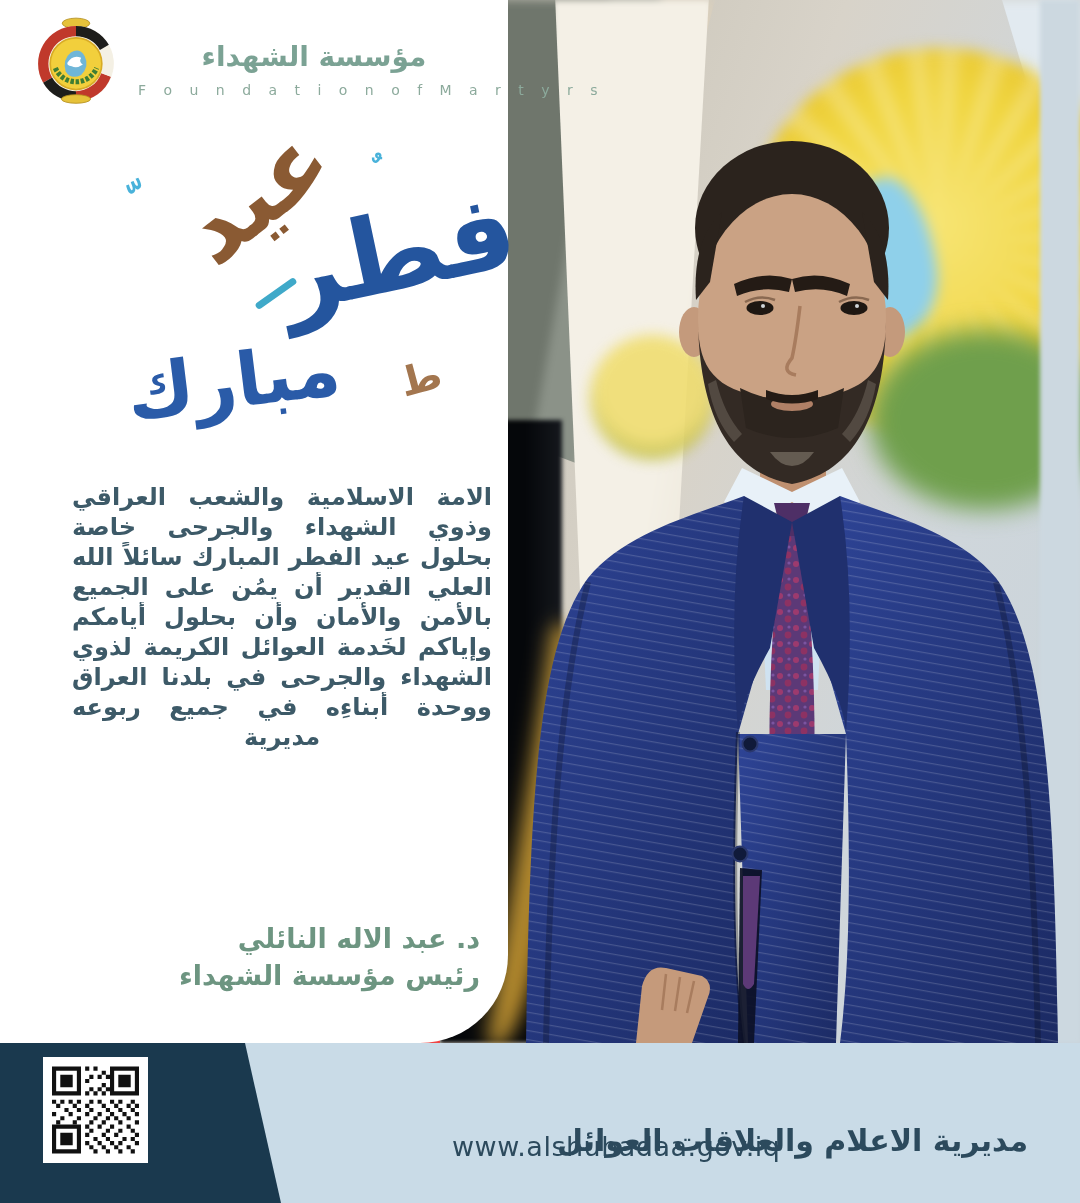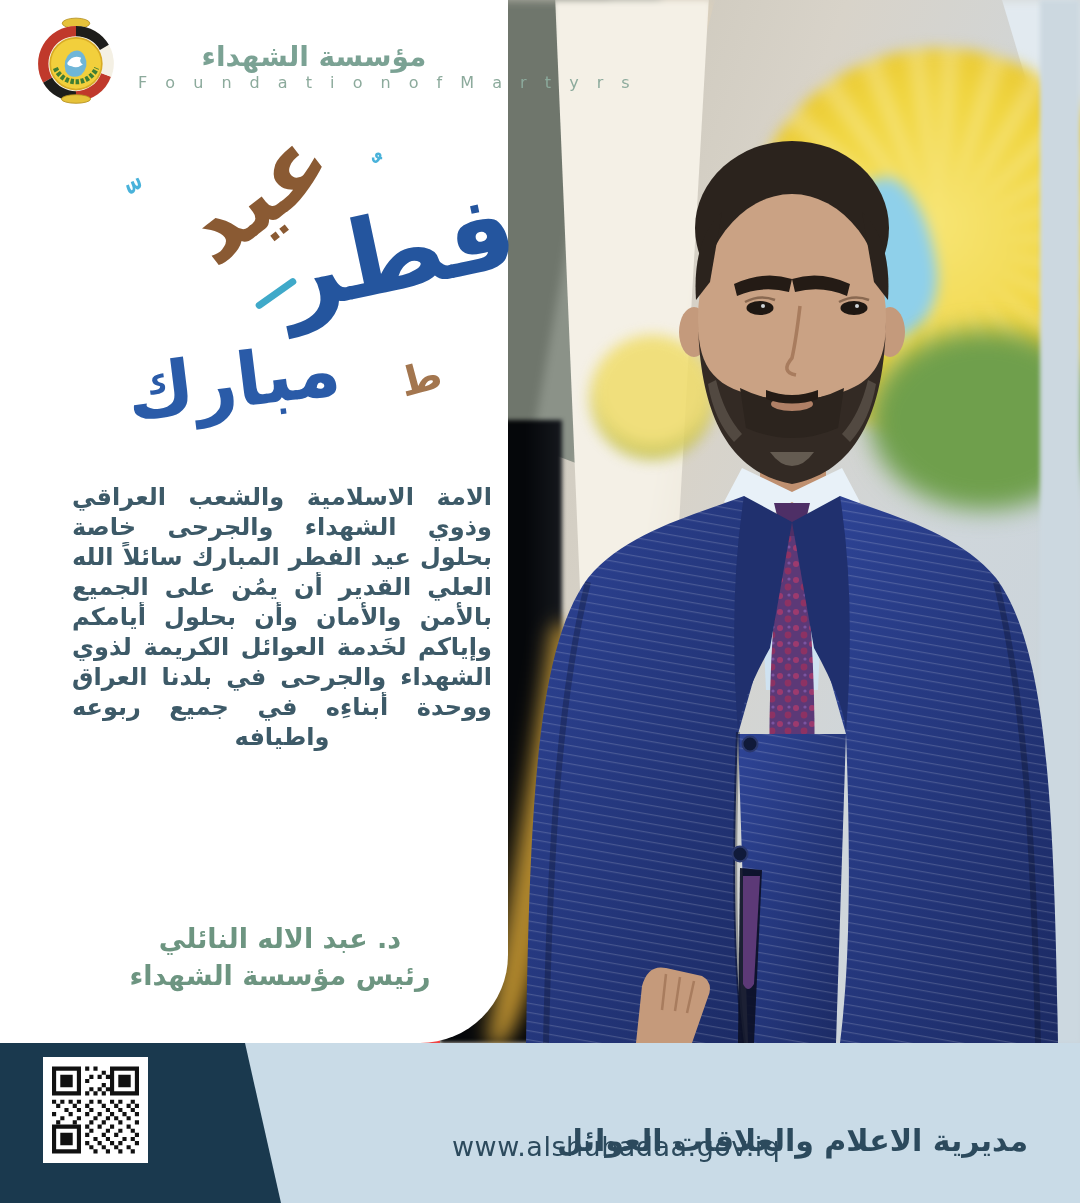--- a/index.html
+++ b/index.html
@@ -33,38 +33,38 @@
   .ph-man{ left:0; top:0; }
 
   
   .card{ position:absolute; left:0; top:0; width:508px; height:1043px; background:#ffffff;
          border-bottom-right-radius:88px; z-index:2; }
 
   .logo{ position:absolute; left:33px; top:16px; width:86px; height:92px; }
 
   .brand{ position:absolute; left:138px; top:40px; width:352px; text-align:center; }
   .brand-ar{ font-size:28px; color:#7ba294; font-weight:bold; direction:rtl; }
-  .brand-en{ font-size:16px; letter-spacing:6.5px; color:#8caa9c; white-space:nowrap; }
+  .brand-en{ margin-top:9px; font-size:14px; letter-spacing:6.5px; color:#8caa9c; white-space:nowrap; }
 
   .callig{ position:absolute; left:100px; top:148px; width:365px; height:325px; direction:rtl; }
   .callig span{ position:absolute; font-weight:bold; line-height:1; }
   .cw-eid{ left:78px; top:0; font-size:94px; color:#8a5a33; transform:rotate(-38deg); }
   .cw-fitr{ left:178px; top:52px; font-size:106px; color:#24559e; transform:rotate(-12deg); }
   .cw-mub{ left:26px; top:196px; font-size:74px; color:#2a5ba8; transform:rotate(-7deg); }
   .cw-d1{ left:30px; top:36px; font-size:46px; color:#49b2da; transform:rotate(-22deg); }
   .cw-d2{ left:268px; top:6px; font-size:36px; color:#49b2da; }
   .cw-d3{ left:300px; top:210px; font-size:40px; color:#a3764f; transform:rotate(-15deg); }
   .cw-dash{ position:absolute; left:152px; top:142px; width:48px; height:7px; background:#3fa9c9; border-radius:4px; transform:rotate(-35deg); }
 
   .message{ position:absolute; left:72px; top:482px; width:420px; direction:rtl;
             color:#3d5a68; font-size:24px; font-weight:bold; }
   .message .ln{ height:30px; line-height:30px; text-align:justify; text-align-last:justify; overflow:hidden; }
   .message .ln.last{ text-align:center; text-align-last:center; }
 
-  .signature{ position:absolute; left:80px; top:920px; width:400px; text-align:center;
+  .signature{ position:absolute; left:80px; top:920px; width:400px; 
               direction:rtl; color:#6d9581; font-weight:bold; }
   .sig-name{ font-size:27px; line-height:37px; }
   .sig-title{ font-size:27px; line-height:37px; }
 
   
   .band{ position:absolute; left:0; top:1043px; width:1080px; height:160px; background:#c9dbe7; z-index:3;padding-left:16px; }
   .wedge{ position:absolute; left:0; top:0; width:285px; height:160px; background:#1a394e;
           clip-path:polygon(0 0,245px 0,281px 160px,0 160px); }
   .qr{ position:absolute; left:43px; top:14px; width:105px; height:106px; background:#ffffff; padding:9px; }
   .qr svg{ width:100%; height:100%; display:block; }
@@ -208,21 +208,21 @@
 
     <div class="message" dir="rtl">
       <div class="ln">الامة الاسلامية والشعب العراقي</div>
       <div class="ln">وذوي الشهداء والجرحى خاصة</div>
       <div class="ln">بحلول عيد الفطر المبارك سائلاً الله</div>
       <div class="ln">العلي القدير أن يمُن على الجميع</div>
       <div class="ln">بالأمن والأمان وأن بحلول أيامكم</div>
       <div class="ln">وإياكم لخَدمة العوائل الكريمة لذوي</div>
       <div class="ln">الشهداء والجرحى في بلدنا العراق</div>
       <div class="ln">ووحدة أبناءِه في جميع ربوعه</div>
-      <div class="ln last">واطيافه</div>
+      <div class="ln last">مديرية</div>
     </div>
 
     <div class="signature" dir="rtl">
       <div class="sig-name">د. عبد الاله النائلي</div>
       <div class="sig-title">رئيس مؤسسة الشهداء</div>
     </div>
   </div>
 
   <div class="band">
     <div class="wedge">

